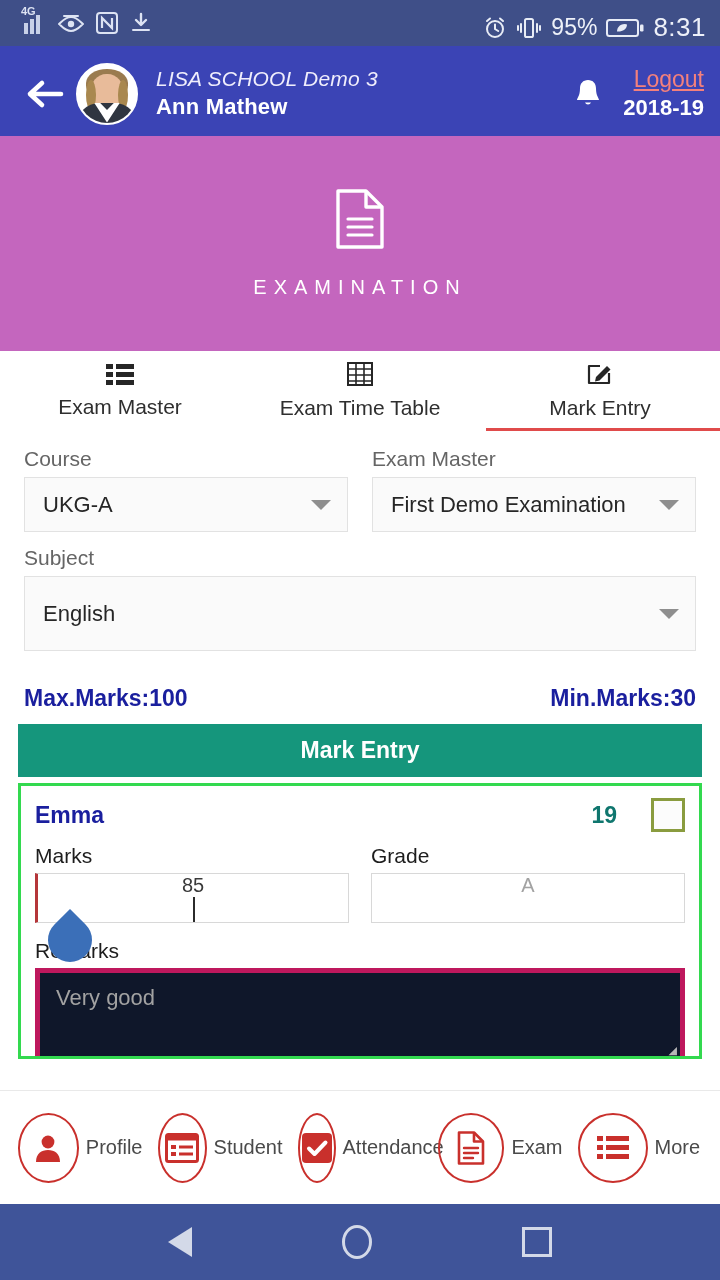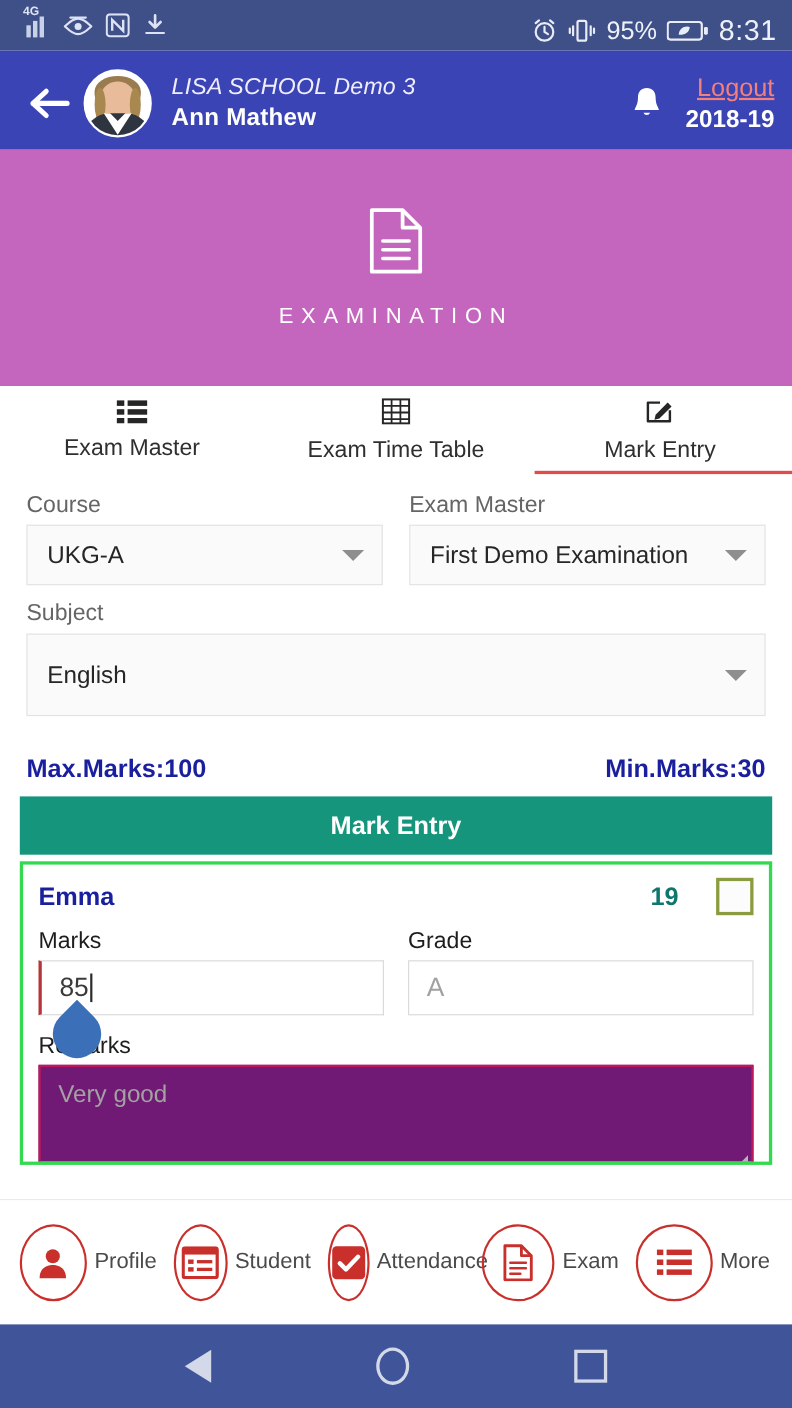--- a/index.html
+++ b/index.html
@@ -105,28 +105,28 @@
   .card{ margin:6px 18px 0 18px; border:3px solid #33d94f; background:#fff;
          height:276px; overflow:hidden; padding:0 14px; }
   .card-top{ display:flex; align-items:center; height:58px; }
   .stu-name{ font-size:23px; font-weight:700; color:#1a1f9e; }
   .stu-score{ margin-left:auto; font-size:23px; font-weight:700; color:#0f766e; margin-right:34px; }
   .chk{ width:34px; height:34px; border:3px solid #8a9c3f; background:#fcfcfc; }
   .card-row{ display:flex; gap:22px; }
   .c-field{ flex:1; }
   .c-label{ font-size:21px; color:#1d1d1d; margin-bottom:5px; }
   .inp{ height:50px; border:1px solid #d8d8d8; background:#fff;
-        display:flex; align-items:center; padding:0 16px; font-size:24px; }
+        display:flex; align-items:center; padding:0 16px; font-size:20px;flex-direction:column; }
   .inp.focused{ border-left:3px solid #b5363a; }
   .inp .typed{ color:#3a3a3a; }
   .caretbar{ display:inline-block; width:2px; height:26px; background:#2b2b2b;
              margin-left:1px; vertical-align:middle; }
   .inp .ph{ color:#a2a2a2; }
   .c-label-remarks{ font-size:21px; color:#1d1d1d; margin:16px 0 5px 0; }
-  .tarea{ height:96px; border:2px solid #be185d; background:#701a75;
+  .tarea{ height:96px; border:5px solid #be185d; background:#0f172a;
           padding:12px 16px; font-size:22px; color:#a2a2a2; position:relative; }
   .tarea .grip{ position:absolute; right:3px; bottom:2px; font-size:11px; color:#b6b6b6; }
   .drop-handle{
     position:absolute; left:48px; top:918px; width:44px; height:44px;
     background:#3b6fb8; border-radius:0 50% 50% 50%; transform:rotate(45deg);
   }
 
   
   .bottomnav{ position:absolute; left:0; right:0; bottom:76px; height:114px;
     background:#fff; border-top:1px solid #e9e9e9;

